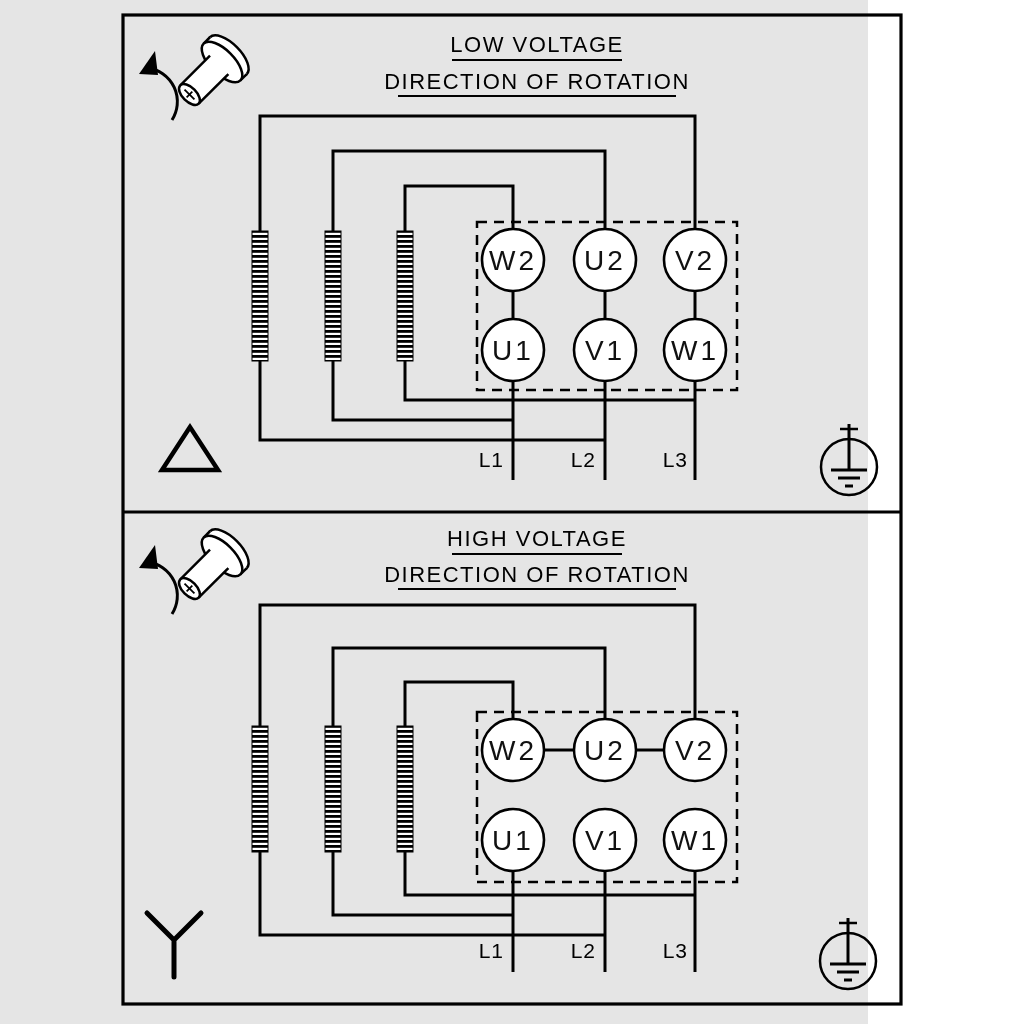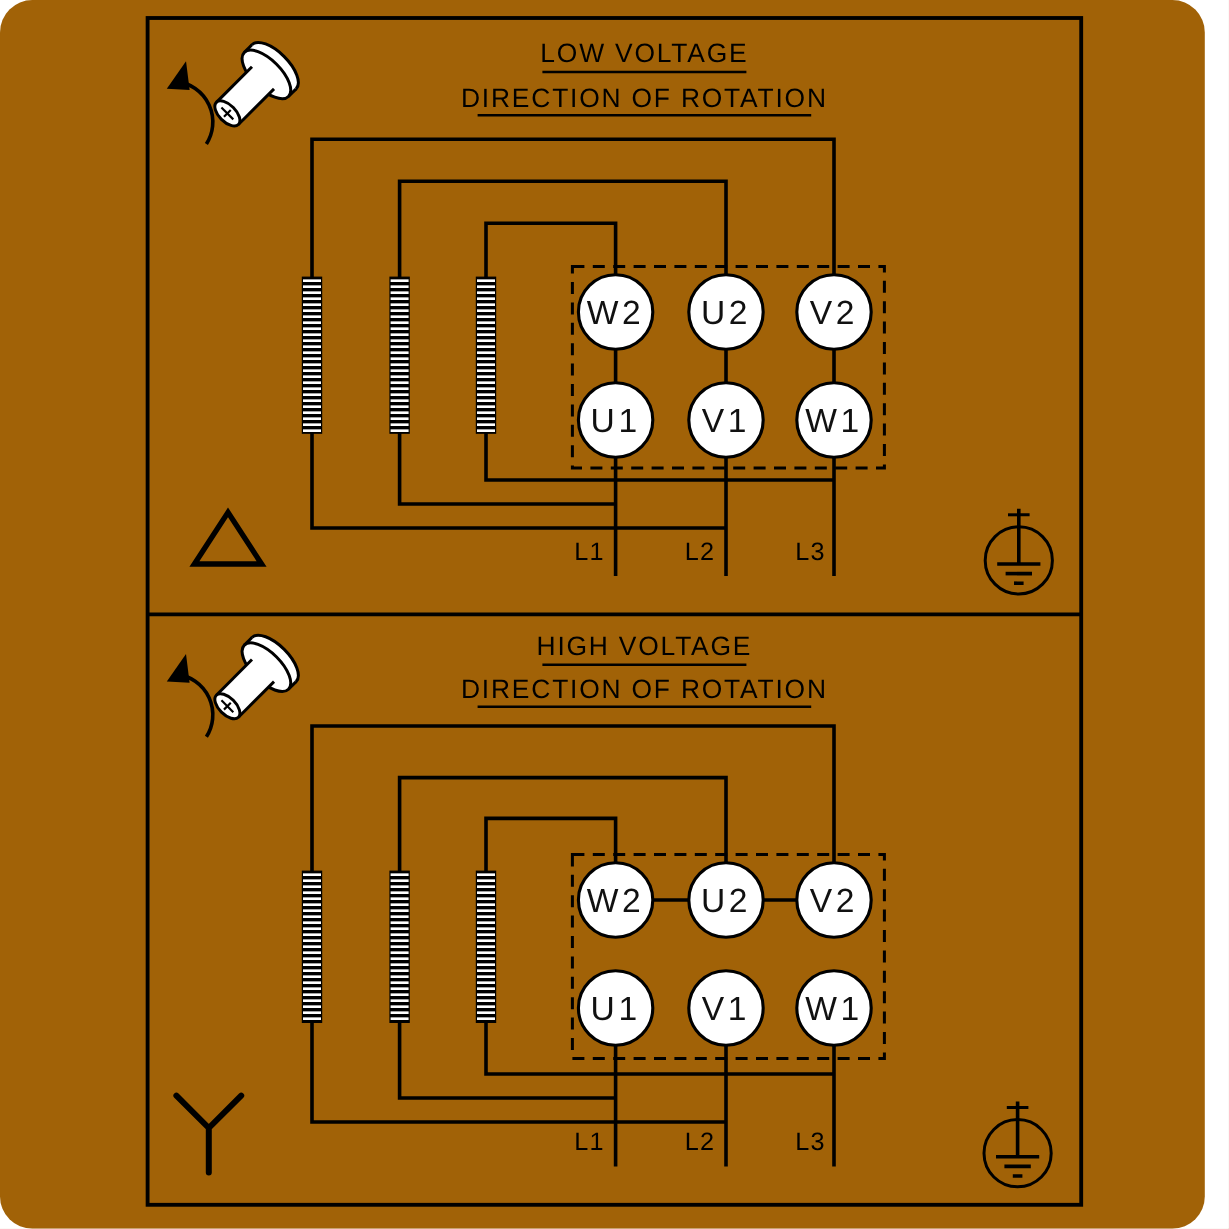--- a/index.html
+++ b/index.html
@@ -1,16 +1,16 @@
 <!DOCTYPE html>
 <html><head>
 <meta charset="utf-8">
 <style>
   html,body{margin:0;padding:0;background:#ffffff;}
-  .stage{width:1004px;height:1024px;position:relative;background:#a16207;border-radius:27px;}
+  .stage{width:868px;height:1024px;position:relative;background:#e5e5e5;}
   svg{display:block;}
   .w{fill:none;stroke:#000;stroke-width:3;}
   .dash{fill:none;stroke:#000;stroke-width:2.5;stroke-dasharray:10 7;}
   .term-circle{fill:#ffffff;stroke:#000;stroke-width:2.6;}
   .t-title{font-family:"Liberation Sans","DejaVu Sans",sans-serif;font-size:22px;letter-spacing:1.5px;fill:#000;}
   .t-term{font-family:"Liberation Sans","DejaVu Sans",sans-serif;font-size:28px;letter-spacing:3px;fill:#111;}
   .t-phase{font-family:"Liberation Sans","DejaVu Sans",sans-serif;font-size:21px;letter-spacing:1px;fill:#000;}
   .underline{stroke:#000;stroke-width:2;}
 </style>
 </head>

